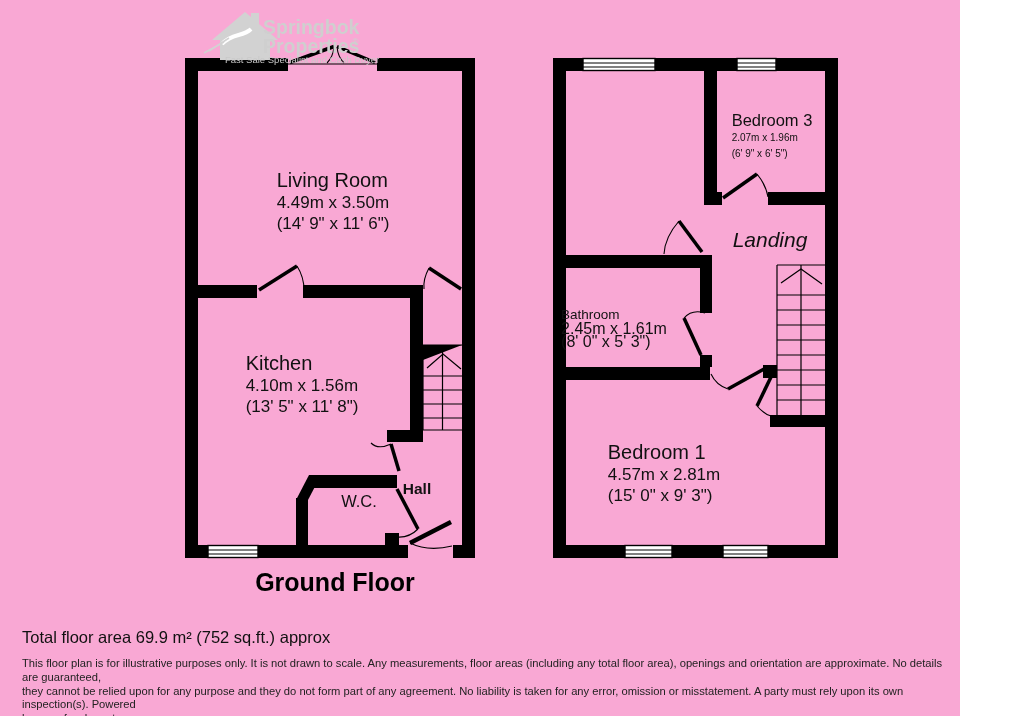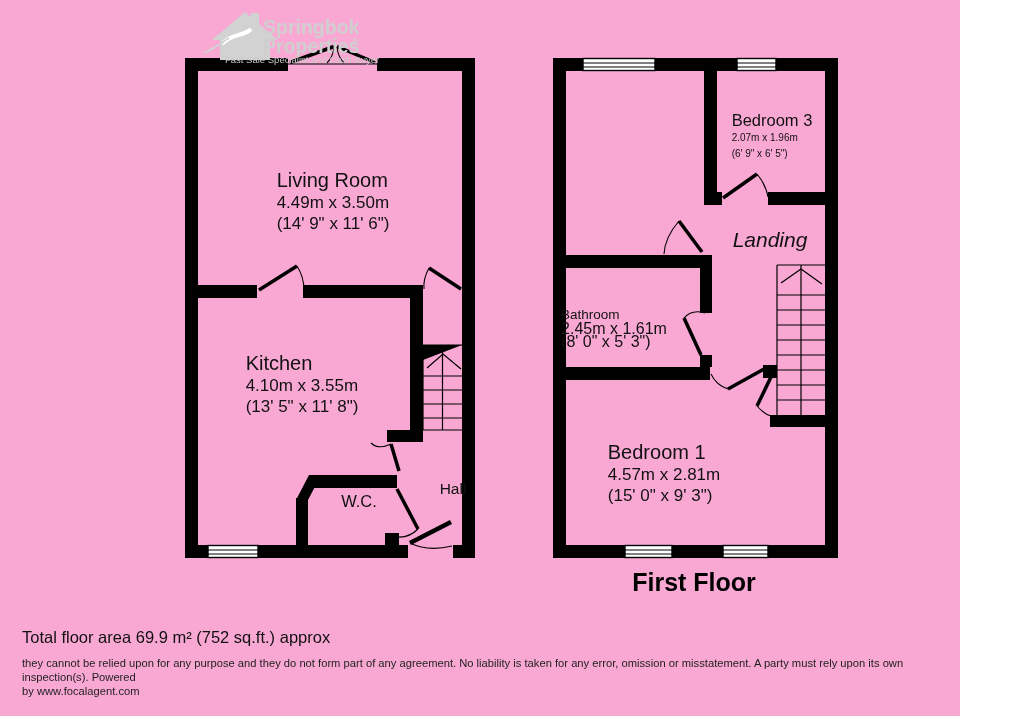--- a/index.html
+++ b/index.html
@@ -200,27 +200,27 @@
   </svg>
 
   <div class="lbl" style="left:333px;top:168px;">
     <div class="room-name">Living Room</div>
     <div class="room-dims">4.49m x 3.50m</div>
     <div class="room-dims">(14' 9" x 11' 6")</div>
   </div>
 
   <div class="lbl" style="left:302px;top:351px;">
     <div class="room-name">Kitchen</div>
-    <div class="room-dims">4.10m x 3.55m</div>
+    <div class="room-dims">4.10m x 1.56m</div>
     <div class="room-dims">(13' 5" x 11' 8")</div>
   </div>
 
   <div class="lbl small-room" style="left:359px;top:492px;">W.C.</div>
 
-  <div class="lbl hall-lbl" style="left:453px;top:480px;">Hall</div>
+  <div class="lbl hall-lbl" style="left:417px;top:480px;font-weight:bold;">Hall</div>
 
 
   <div class="lbl lbl-bed3" style="left:772px;top:110px;">
     <div class="room-name">Bedroom 3</div>
     <div class="room-dims">2.07m x 1.96m</div>
     <div class="room-dims">(6' 9" x 6' 5")</div>
   </div>
 
   <div class="lbl landing-lbl" style="left:770px;top:228px;">Landing</div>
 
@@ -229,22 +229,23 @@
     <div class="room-dims">2.45m x 1.61m</div>
     <div class="room-dims">(8' 0" x 5' 3")</div>
   </div>
 
   <div class="lbl" style="left:664px;top:440px;">
     <div class="room-name">Bedroom 1</div>
     <div class="room-dims">4.57m x 2.81m</div>
     <div class="room-dims">(15' 0" x 9' 3")</div>
   </div>
 
-  <div class="floor-title" style="left:694px;top:568px;">First Floor</div>
+  <div class="floor-title" style="left:335px;top:568px;">Ground Floor</div>
 
   <div class="total-area">Total floor area 69.9 m² (752 sq.ft.) approx</div>
 
   <div class="disclaimer">
+    <div>This floor plan is for illustrative purposes only. It is not drawn to scale. Any measurements, floor areas (including any total floor area), openings and orientation are approximate. No details are guaranteed,</div>
     <div>they cannot be relied upon for any purpose and they do not form part of any agreement. No liability is taken for any error, omission or misstatement. A party must rely upon its own inspection(s). Powered</div>
     <div>by www.focalagent.com</div>
   </div>
 
 </div>
 
 </body></html>

